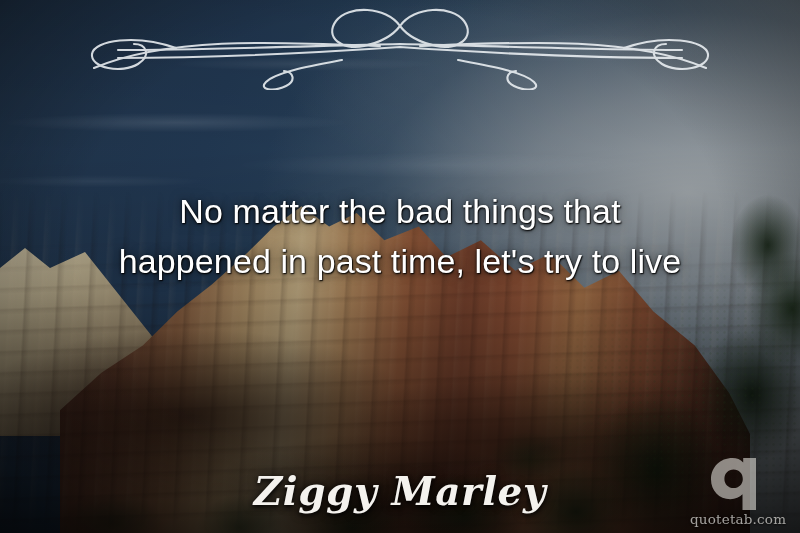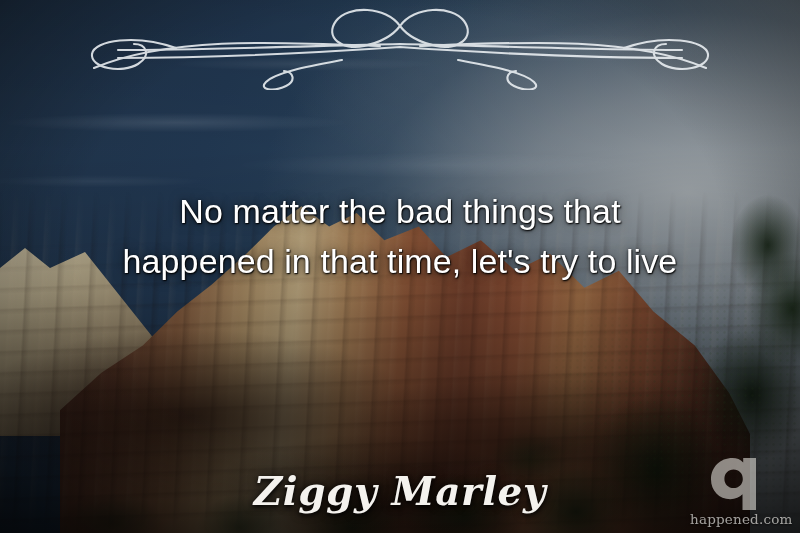--- a/index.html
+++ b/index.html
@@ -306,28 +306,28 @@
         <path d="M544 40 C584 26 626 32 628 46 C630 60 598 66 582 56 C568 47 574 36 586 36"></path>
 
         <path d="M262 52 C230 58 196 64 186 74 C178 82 194 84 206 78 C216 73 214 64 204 63"></path>
 
         <path d="M378 52 C410 58 444 64 454 74 C462 82 446 84 434 78 C424 73 426 64 436 63"></path>
       </g>
     </svg>
 
     <div class="quote">
       <span class="ln">No matter the bad things that</span>
-      <span class="ln">happened in that time, let's try to live</span>
+      <span class="ln">happened in past time, let's try to live</span>
     </div>
 
     <div class="author">Ziggy Marley</div>
 
     <div class="logo">
       <svg class="logo-mark" viewBox="0 0 56 52" aria-hidden="true">
         <g fill="#d8d6d0">
           <path d="M22.5 0 C10.2 0 1 9.1 1 21.2 C1 32.6 9.1 41.2 20.3 41.2 C25.4 41.2 29.6 39.4 32.5 36.3 L32.5 52 L46 52 L46 0 L33.2 0 L33.2 4.4 C30.4 1.5 26.8 0 22.5 0 Z M23.6 11.6 C28.9 11.6 32.8 15.6 32.8 20.9 C32.8 26.1 28.9 30 23.6 30 C18.3 30 14.4 26.1 14.4 20.9 C14.4 15.6 18.3 11.6 23.6 11.6 Z"></path>
         </g>
       </svg>
-      <span class="logo-text">happened.com</span>
+      <span class="logo-text">quotetab.com</span>
     </div>
 
   </div>
 </div>
 
 </body></html>

